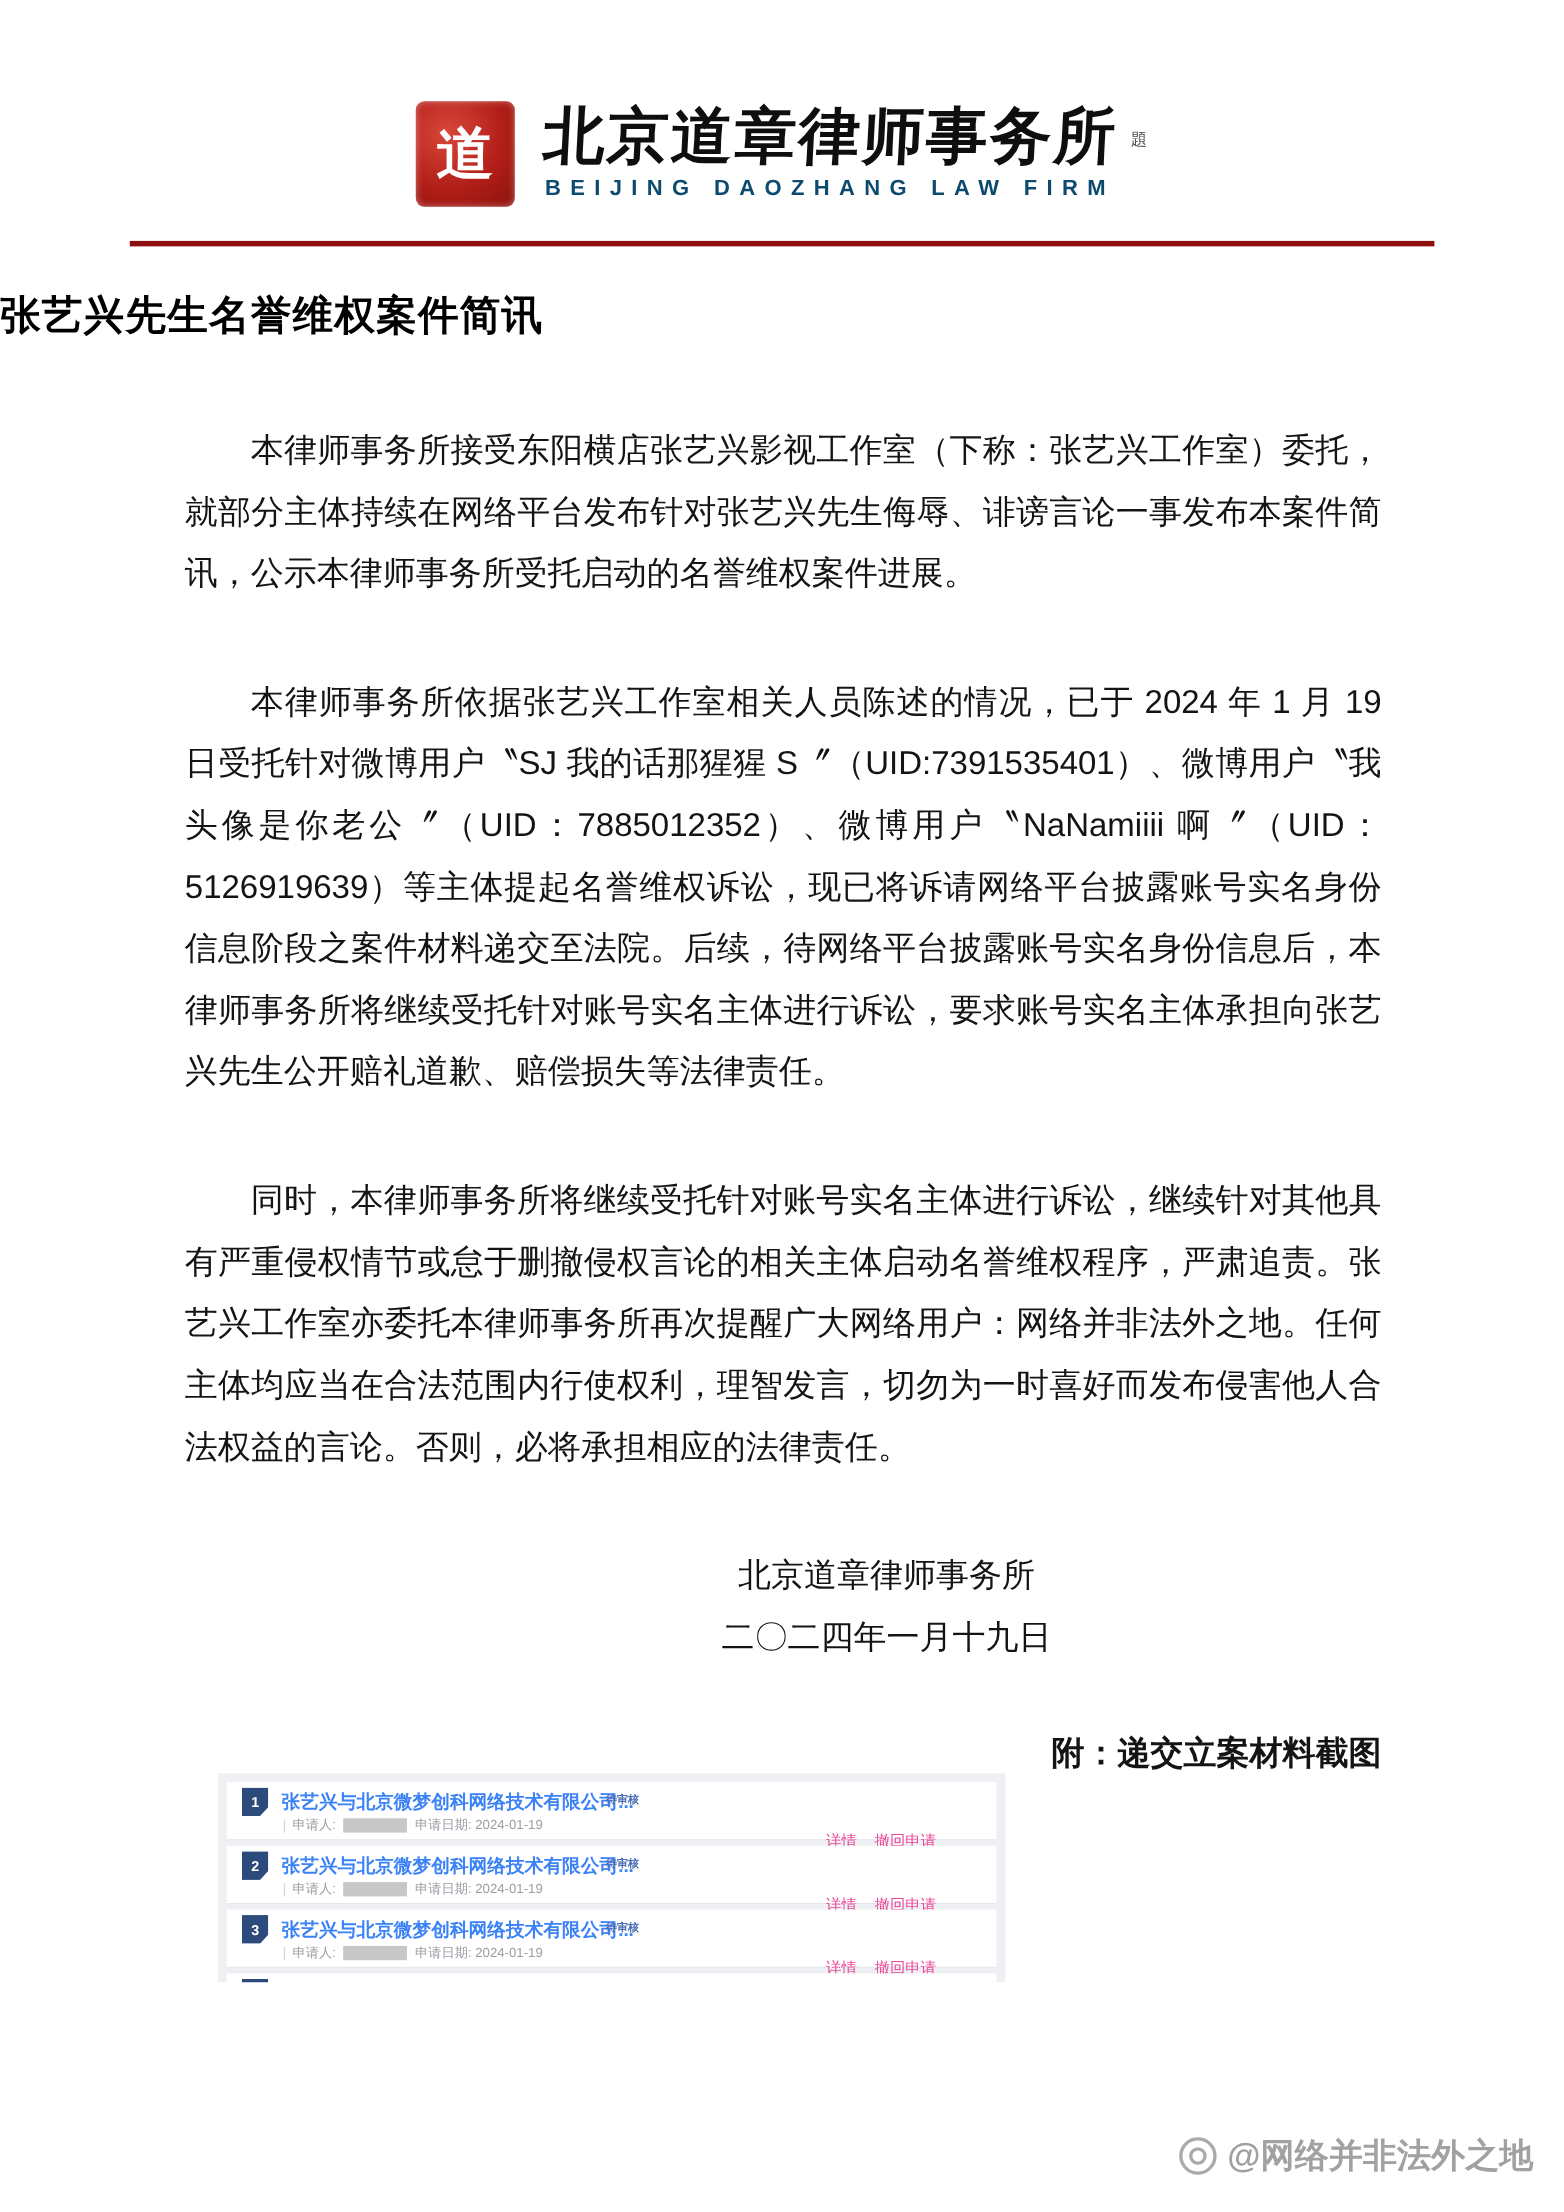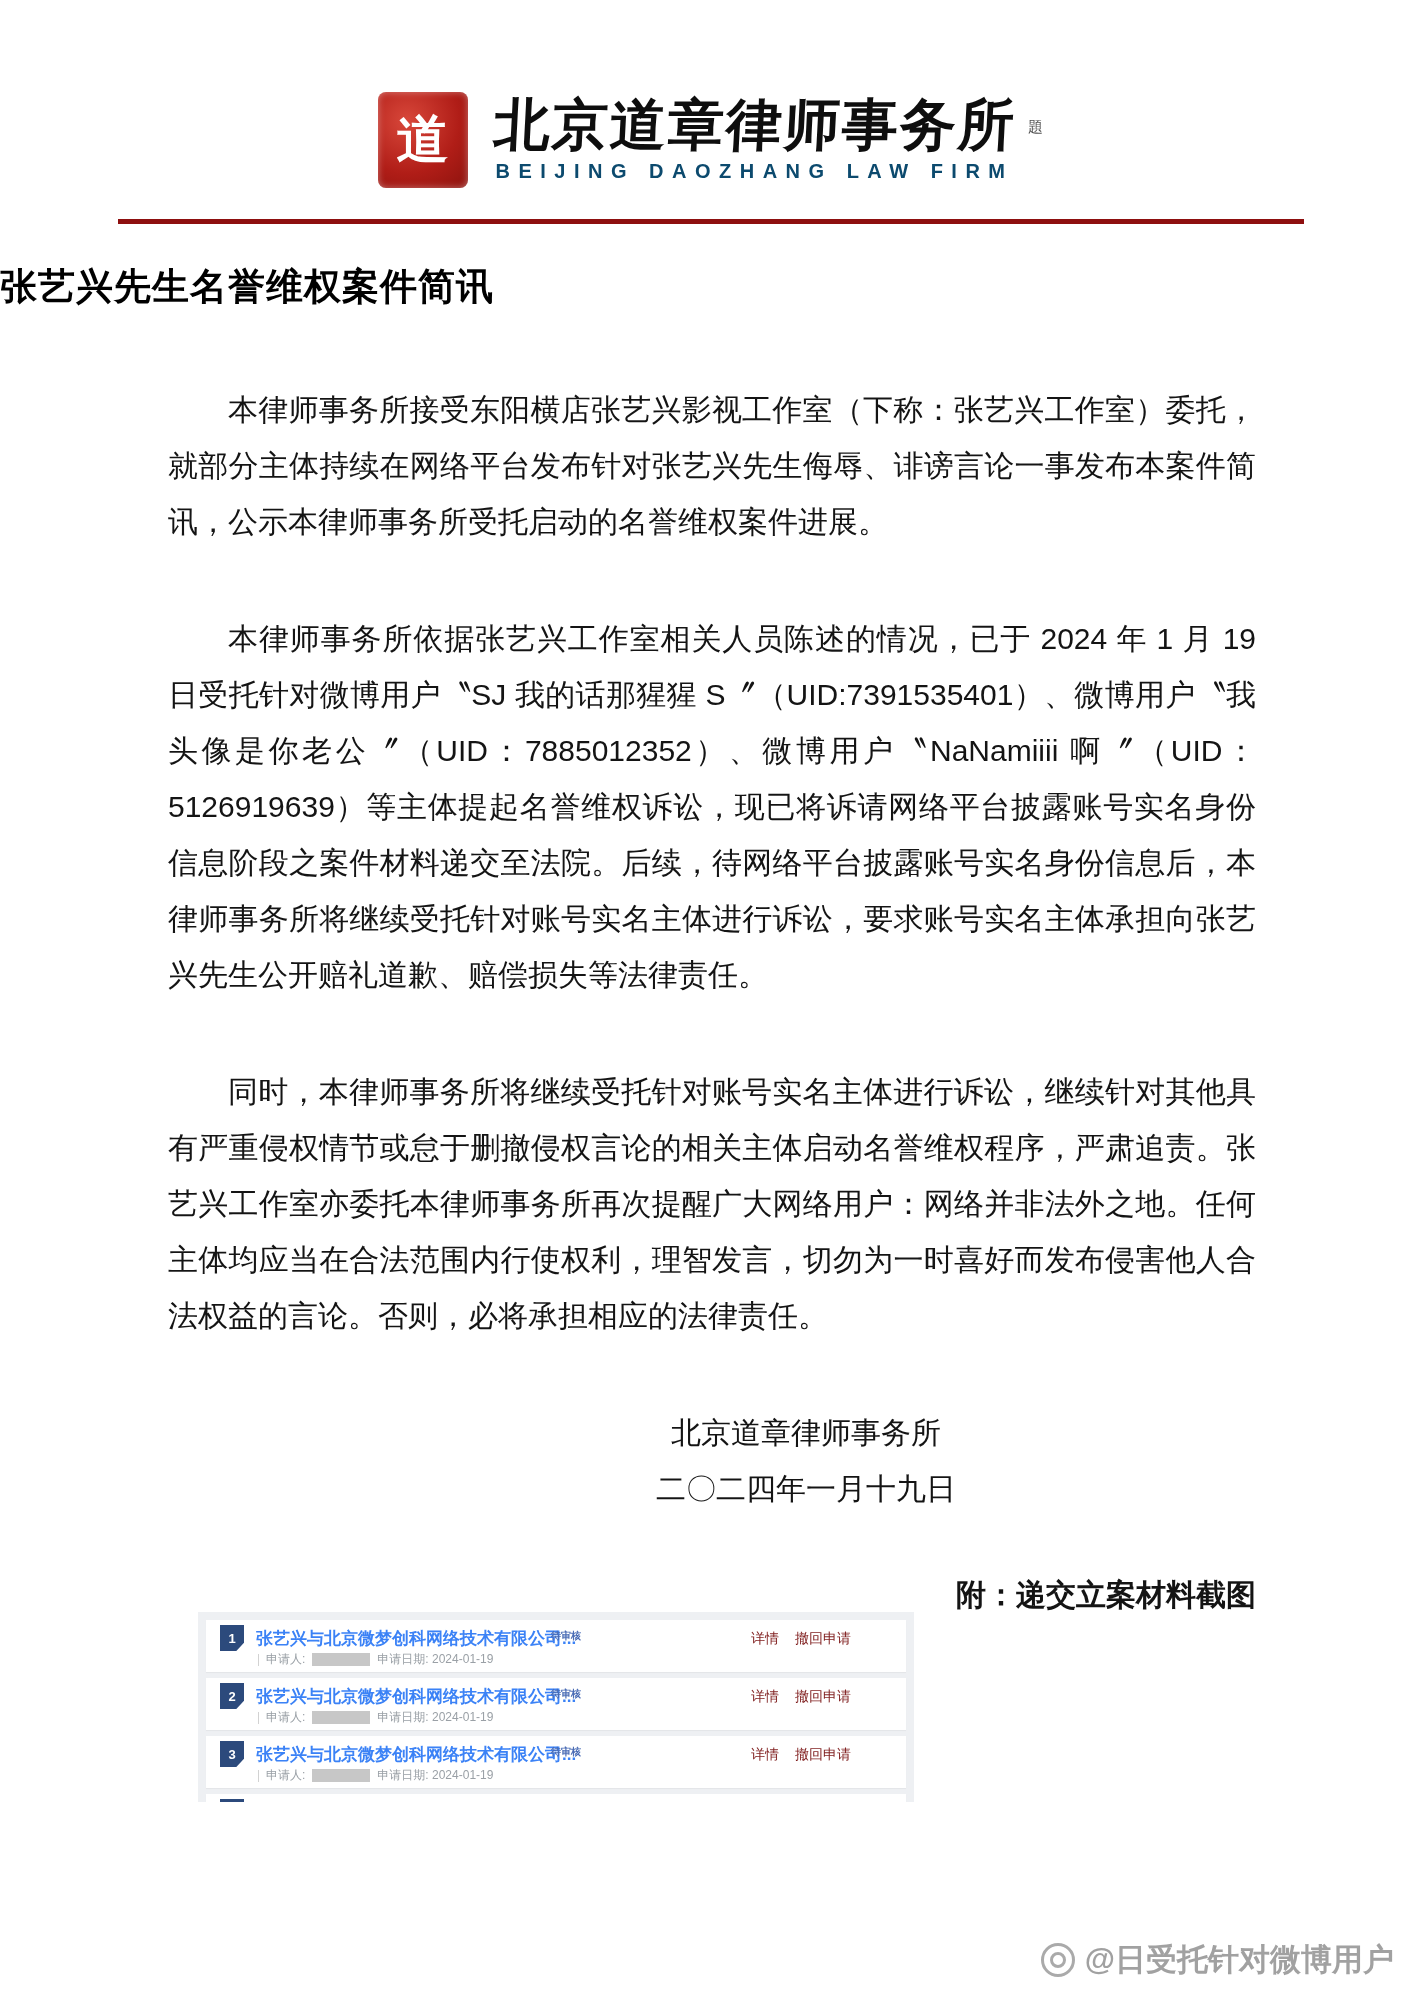--- a/index.html
+++ b/index.html
@@ -58,21 +58,21 @@
   .card { position:relative; height:52px; margin-bottom:6px; background:#fff; box-shadow:0 1px 1px rgba(0,0,0,.04); }
   .badge {
     position:absolute; left:14px; top:5px; width:24px; height:26px;
     background:#2c4a7c; color:#fff; font-size:13px; font-weight:bold;
     display:flex; align-items:center; justify-content:center;
     clip-path:polygon(0 0,100% 0,100% 68%,68% 100%,0 100%);
   }
   .c-title { position:absolute; left:50px; top:7px; font-size:17px; font-weight:bold; color:#3b82f6; white-space:nowrap; }
   .c-status { position:absolute; left:345px; top:9px; font-size:10px; font-weight:bold; color:#4a6cb5; }
   .c-actions { position:absolute; left:545px; top:10px; font-size:14px; color:#42639f; display:flex; gap:16px; }
-  .c-actions .lnk { color:#7f1d1d; cursor:pointer; }
+  .c-actions .lnk { color:#ec4899; cursor:pointer;margin-top:35px; }
   .c-meta { position:absolute; left:52px; top:31px; font-size:12px; color:#9aa0a6; display:flex; align-items:center; gap:7px; white-space:nowrap; }
   .meta-bar { width:1px; height:12px; background:#d2d2d2; display:inline-block; }
   .redact { width:58px; height:13px; background:#c7c7c7; display:inline-block; }
 
   
   .watermark {
     position:absolute; right:28px; bottom:30px;
     display:flex; align-items:center; gap:10px;
     color:#9d9d9d; font-size:31px; font-weight:bold; opacity:.95;
   }
@@ -162,16 +162,16 @@
     </div>
 
     <div class="card">
       <div class="badge"></div>
     </div>
 
   </div>
 
   <div class="watermark">
     <span class="wm-icon"></span>
-    <span>@日受托针对微博用户</span>
+    <span>@网络并非法外之地</span>
   </div>
 
 </div>
 
 </body></html>

